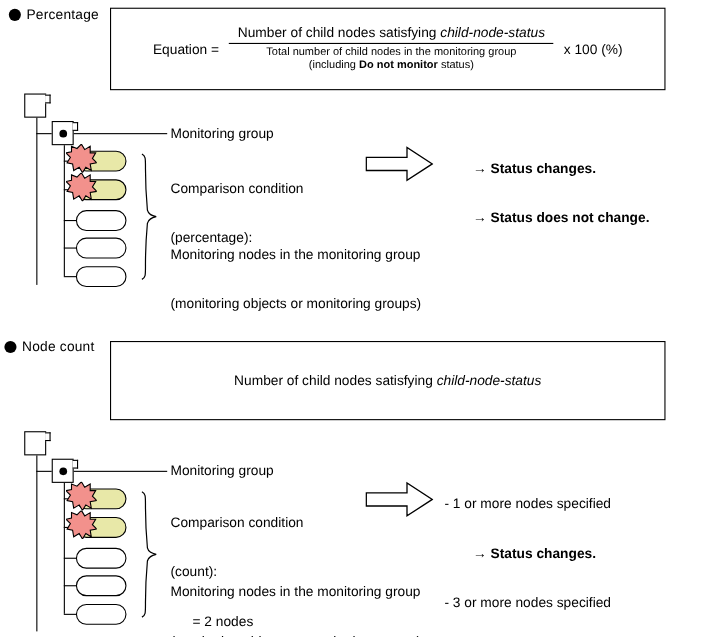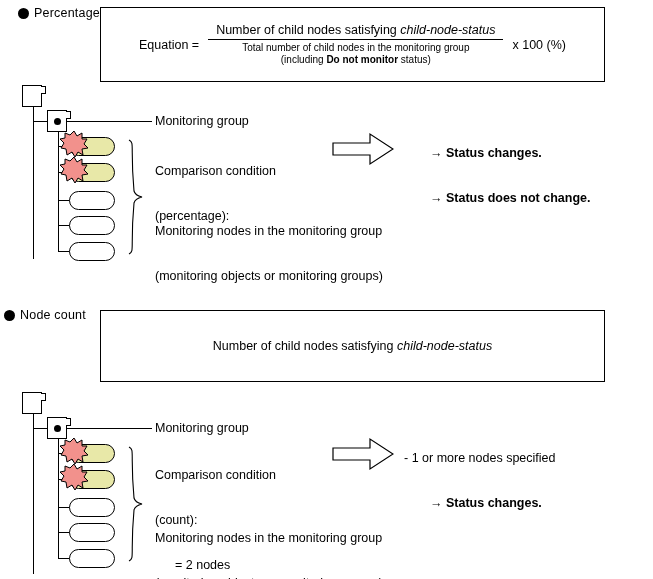--- a/index.html
+++ b/index.html
@@ -153,21 +153,21 @@
     font-size: 12.5px;
     line-height: 15px;
     white-space: pre;
   }
   .ann-indent { padding-left: 20px; display: block; }
   .ann-arrow-indent { padding-left: 26px; display: block; font-weight: bold; }
 </style>
 </head>
 <body>
 
-<div class="bullet-row" style="left:18px; top:6px;justify-content:flex-end;">
+<div class="bullet-row" style="left:8px; top:6px;justify-content:flex-end;">
   <span class="bullet-dot"></span>
   <span class="bullet-label">Percentage</span>
 </div>
 
 <div class="eq-box" style="left:100px; top:7px; width:505px; height:75px;">
   <div class="eq-inner">
     <div class="eq-assembly">
       <span class="eq-lhs">Equation =</span>
       <span class="eq-frac">
         <span class="eq-num"><span>Number of child nodes satisfying </span><span class="it">child-node-status</span></span>
@@ -304,14 +304,15 @@
   <span style="display:block;">(monitoring objects or monitoring groups)</span>
 </div>
 
 <svg class="big-arrow" style="left:332px; top:437px;" width="62" height="34" viewBox="0 0 62 34">
   <polygon points="1,11 38,11 38,2 61,17 38,32 38,23 1,23" fill="#ffffff" stroke="#000000" stroke-width="1.2"></polygon>
 </svg>
 
 <div class="ann" style="left:404px; top:421px;">
   <span style="display:block;">- 1 or more nodes specified</span>
   <span class="ann-arrow-indent">→ Status changes.</span>
+  <span style="display:block;">- 3 or more nodes specified</span>
   
 </div>
 
 </body></html>

